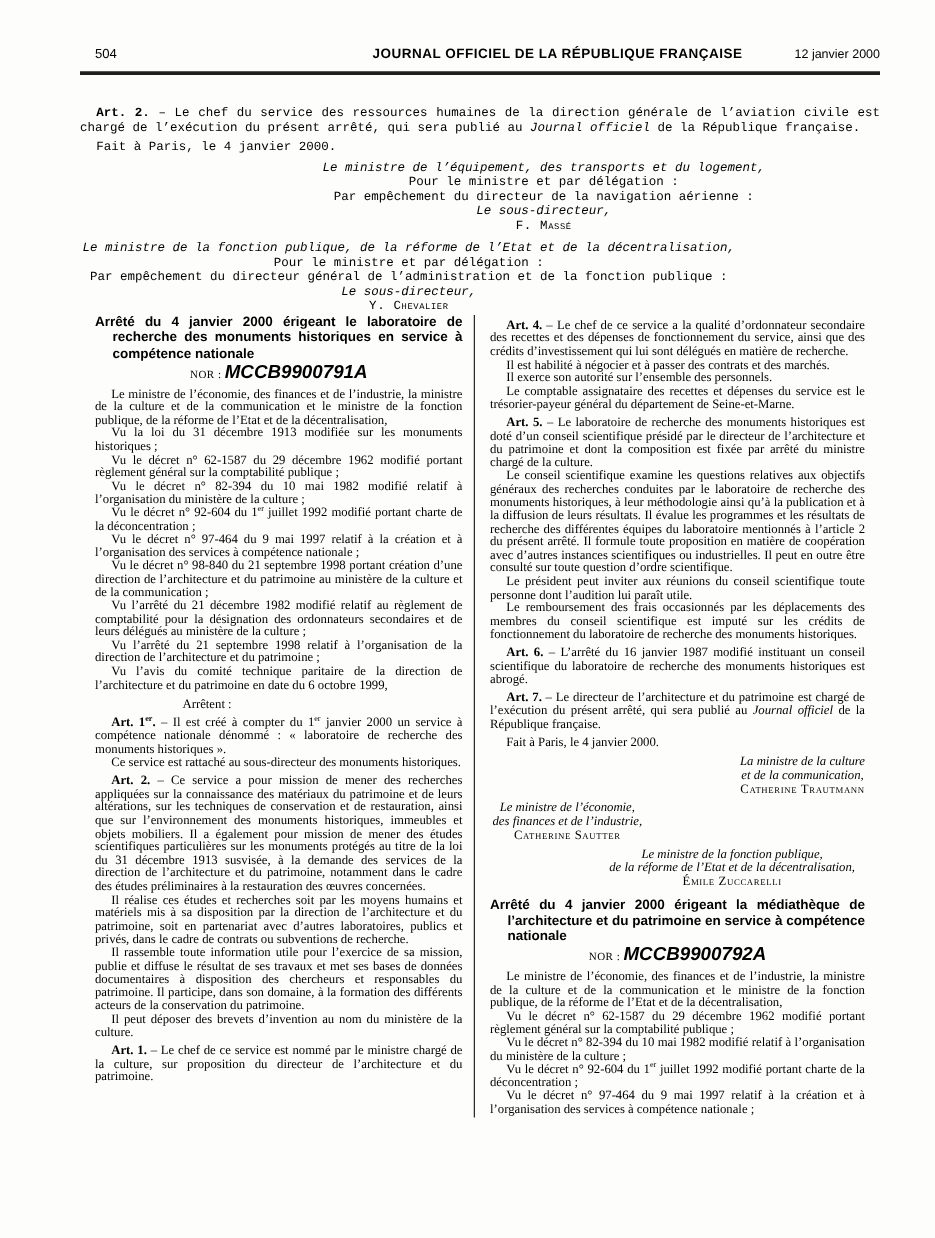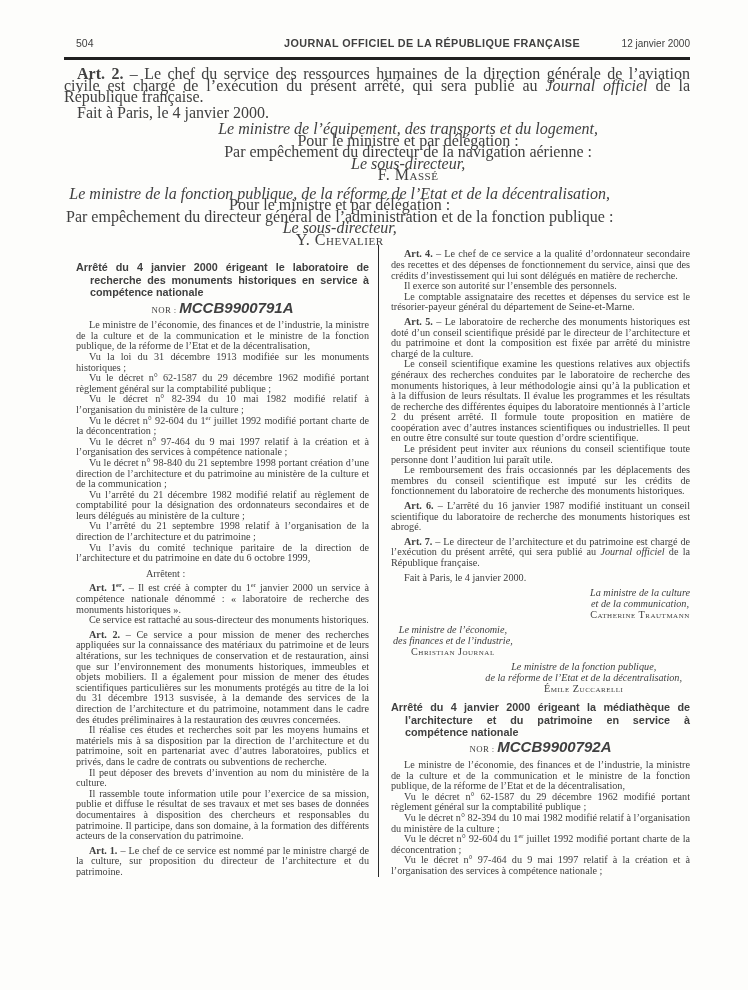--- a/index.html
+++ b/index.html
@@ -1,25 +1,25 @@
 <!DOCTYPE html>
 <html lang="fr"><head>
 <meta charset="utf-8">
 <style>
   html,body{margin:0;padding:0;background:#fdfdfb;}
-  .page{position:relative;width:748px;height:921px;overflow:hidden;background:#fdfdfb;color:#404040;
-        box-sizing:border-box;padding:0 58px 0 64px;}
+  .page{position:relative;width:748px;height:921px;overflow:hidden;background:#fdfdfb;color:#000000;
+        box-sizing:border-box;padding:0 44px 0 64px;}
   
   .jo-header{display:flex;align-items:baseline;padding-top:37px;font-family:"Liberation Sans",sans-serif;}
   .pg-num{width:90px;font-size:10.5px;padding-left:12px;}
   .jo-title{flex:1;text-align:right;font-size:10.8px;font-weight:bold;letter-spacing:0.4px;}
   .jo-date{width:110px;text-align:right;font-size:10px;}
   .header-rule{height:3px;background:#202020;margin-top:8px;}
   
-  .prelude{margin-top:8px;font-family:Liberation Serif, serif;font-size:16px;line-height:11.6px;}
+  .prelude{margin-top:26px;font-family:Liberation Mono, monospace;font-size:10px;line-height:11.6px;}
   p.para{margin:0;text-align:justify;text-indent:13px;}
   p.para.art{margin-top:4px;}
   p.para.fait{margin-top:4px;text-align:left;}
   .b{font-weight:bold;}
   .i{font-style:italic;}
   .sc{font-variant:small-caps;letter-spacing:0.5px;}
   .sup{vertical-align:super;font-size:6.5px;line-height:0;}
   .sig{margin-top:5px;width:fit-content;text-align:center;line-height:11.5px;}
   .sig-line{white-space:nowrap;}
   .sig-prelude-right{margin-left:auto;margin-right:92px;}
@@ -30,21 +30,21 @@
   
   .ministry-box{margin:23px auto 24px;width:fit-content;border:2px solid #161616;padding:7px 20px 8px;
     font-family:"Liberation Sans",sans-serif;font-weight:bold;font-size:12.6px;
     letter-spacing:1.1px;word-spacing:7px;text-align:center;}
   
   .columns{display:flex;margin-left:12px;font-family:"Liberation Serif",serif;font-size:10.2px;line-height:10.6px;}
   .col-left{width:294px;padding-right:9px;border-right:1px solid #2a2a2a;}
   .col-right{width:300px;padding-left:12px;}
   .art-title{font-family:"Liberation Sans",sans-serif;font-weight:bold;font-size:10.8px;line-height:12.4px;
     padding-left:14px;text-indent:-14px;text-align:justify;margin:7px 0 0 0;}
-  .col > :first-child{margin-top:16px;}
+  .col > :first-child{margin-top:0;}
   .nor{text-align:center;margin:4px 0 5px;}
   .nor-label{font-size:8.8px;letter-spacing:0.4px;}
   .nor-value{font-family:"Liberation Sans",sans-serif;font-style:italic;font-weight:bold;font-size:15px;}
   .arretent{margin:5px 0 4px 70px;}
   .columns .sig{margin-top:4px;line-height:11px;}
 </style>
 </head>
 <body>
 
 <div class="page">
@@ -87,44 +87,45 @@
         <p class="para"><span>Vu le décret n° 97-464 du 9 mai 1997 relatif à la création et à l’organisation des services à compétence nationale ;</span></p>
         <p class="para"><span>Vu le décret n° 98-840 du 21 septembre 1998 portant création d’une direction de l’architecture et du patrimoine au ministère de la culture et de la communication ;</span></p>
         <p class="para"><span>Vu l’arrêté du 21 décembre 1982 modifié relatif au règlement de comptabilité pour la désignation des ordonnateurs secondaires et de leurs délégués au ministère de la culture ;</span></p>
         <p class="para"><span>Vu l’arrêté du 21 septembre 1998 relatif à l’organisation de la direction de l’architecture et du patrimoine ;</span></p>
         <p class="para"><span>Vu l’avis du comité technique paritaire de la direction de l’architecture et du patrimoine en date du 6 octobre 1999,</span></p>
         <div class="arretent">Arrêtent :</div>
         <p class="para art"><span class="b">Art. 1</span><span class="b sup">er</span><span class="b">.</span><span> – Il est créé à compter du 1</span><span class="sup">er</span><span> janvier 2000 un service à compétence nationale dénommé : « laboratoire de recherche des monuments historiques ».</span></p>
         <p class="para"><span>Ce service est rattaché au sous-directeur des monuments historiques.</span></p>
         <p class="para art"><span class="b">Art. 2.</span><span> – Ce service a pour mission de mener des recherches appliquées sur la connaissance des matériaux du patrimoine et de leurs altérations, sur les techniques de conservation et de restauration, ainsi que sur l’environnement des monuments historiques, immeubles et objets mobiliers. Il a également pour mission de mener des études scientifiques particulières sur les monuments protégés au titre de la loi du 31 décembre 1913 susvisée, à la demande des services de la direction de l’architecture et du patrimoine, notamment dans le cadre des études préliminaires à la restauration des œuvres concernées.</span></p>
         <p class="para"><span>Il réalise ces études et recherches soit par les moyens humains et matériels mis à sa disposition par la direction de l’architecture et du patrimoine, soit en partenariat avec d’autres laboratoires, publics et privés, dans le cadre de contrats ou subventions de recherche.</span></p>
+        <p class="para"><span>Il rassemble toute information utile pour l’exercice de sa mission, publie et diffuse le résultat de ses travaux et met ses bases de données documentaires à disposition des chercheurs et responsables du patrimoine. Il participe, dans son domaine, à la formation des différents acteurs de la conservation du patrimoine.</span></p>
         <p class="para"><span>Il peut déposer des brevets d’invention au nom du ministère de la culture.</span></p>
-        <p class="para"><span>Il rassemble toute information utile pour l’exercice de sa mission, publie et diffuse le résultat de ses travaux et met ses bases de données documentaires à disposition des chercheurs et responsables du patrimoine. Il participe, dans son domaine, à la formation des différents acteurs de la conservation du patrimoine.</span></p>
         <p class="para art"><span class="b">Art. 1.</span><span> – Le chef de ce service est nommé par le ministre chargé de la culture, sur proposition du directeur de l’architecture et du patrimoine.</span></p>
       </div>
     <div class="col col-right">
         <p class="para art"><span class="b">Art. 4.</span><span> – Le chef de ce service a la qualité d’ordonnateur secondaire des recettes et des dépenses de fonctionnement du service, ainsi que des crédits d’investissement qui lui sont délégués en matière de recherche.</span></p>
+        <p class="para"><span>Il est habilité à négocier et à passer des contrats et des marchés.</span></p>
         <p class="para"><span>Il exerce son autorité sur l’ensemble des personnels.</span></p>
         <p class="para"><span>Le comptable assignataire des recettes et dépenses du service est le trésorier-payeur général du département de Seine-et-Marne.</span></p>
         <p class="para art"><span class="b">Art. 5.</span><span> – Le laboratoire de recherche des monuments historiques est doté d’un conseil scientifique présidé par le directeur de l’architecture et du patrimoine et dont la composition est fixée par arrêté du ministre chargé de la culture.</span></p>
         <p class="para"><span>Le conseil scientifique examine les questions relatives aux objectifs généraux des recherches conduites par le laboratoire de recherche des monuments historiques, à leur méthodologie ainsi qu’à la publication et à la diffusion de leurs résultats. Il évalue les programmes et les résultats de recherche des différentes équipes du laboratoire mentionnés à l’article 2 du présent arrêté. Il formule toute proposition en matière de coopération avec d’autres instances scientifiques ou industrielles. Il peut en outre être consulté sur toute question d’ordre scientifique.</span></p>
         <p class="para"><span>Le président peut inviter aux réunions du conseil scientifique toute personne dont l’audition lui paraît utile.</span></p>
         <p class="para"><span>Le remboursement des frais occasionnés par les déplacements des membres du conseil scientifique est imputé sur les crédits de fonctionnement du laboratoire de recherche des monuments historiques.</span></p>
         <p class="para art"><span class="b">Art. 6.</span><span> – L’arrêté du 16 janvier 1987 modifié instituant un conseil scientifique du laboratoire de recherche des monuments historiques est abrogé.</span></p>
         <p class="para art"><span class="b">Art. 7.</span><span> – Le directeur de l’architecture et du patrimoine est chargé de l’exécution du présent arrêté, qui sera publié au </span><span class="i">Journal officiel</span><span> de la République française.</span></p>
         <p class="para fait"><span>Fait à Paris, le 4 janvier 2000.</span></p>
         <div class="sig sig-right">
           <div class="sig-line i">La ministre de la culture</div>
           <div class="sig-line i">et de la communication,</div>
           <div class="sig-line sc">Catherine Trautmann</div>
         </div>
         <div class="sig sig-left">
           <div class="sig-line i">Le ministre de l’économie,</div>
           <div class="sig-line i">des finances et de l’industrie,</div>
-          <div class="sig-line sc">Christian Journal</div>
+          <div class="sig-line sc">Catherine Sautter</div>
         </div>
         <div class="sig sig-center">
           <div class="sig-line i">Le ministre de la fonction publique,</div>
           <div class="sig-line i">de la réforme de l’Etat et de la décentralisation,</div>
           <div class="sig-line sc">Émile Zuccarelli</div>
         </div>
         <div class="art-title">Arrêté du 4 janvier 2000 érigeant la médiathèque de l’architecture et du patrimoine en service à compétence nationale</div>
         <div class="nor"><span class="nor-label">NOR :&nbsp;</span><span class="nor-value">MCCB9900792A</span></div>
         <p class="para"><span>Le ministre de l’économie, des finances et de l’industrie, la ministre de la culture et de la communication et le ministre de la fonction publique, de la réforme de l’Etat et de la décentralisation,</span></p>
         <p class="para"><span>Vu le décret n° 62-1587 du 29 décembre 1962 modifié portant règlement général sur la comptabilité publique ;</span></p>

